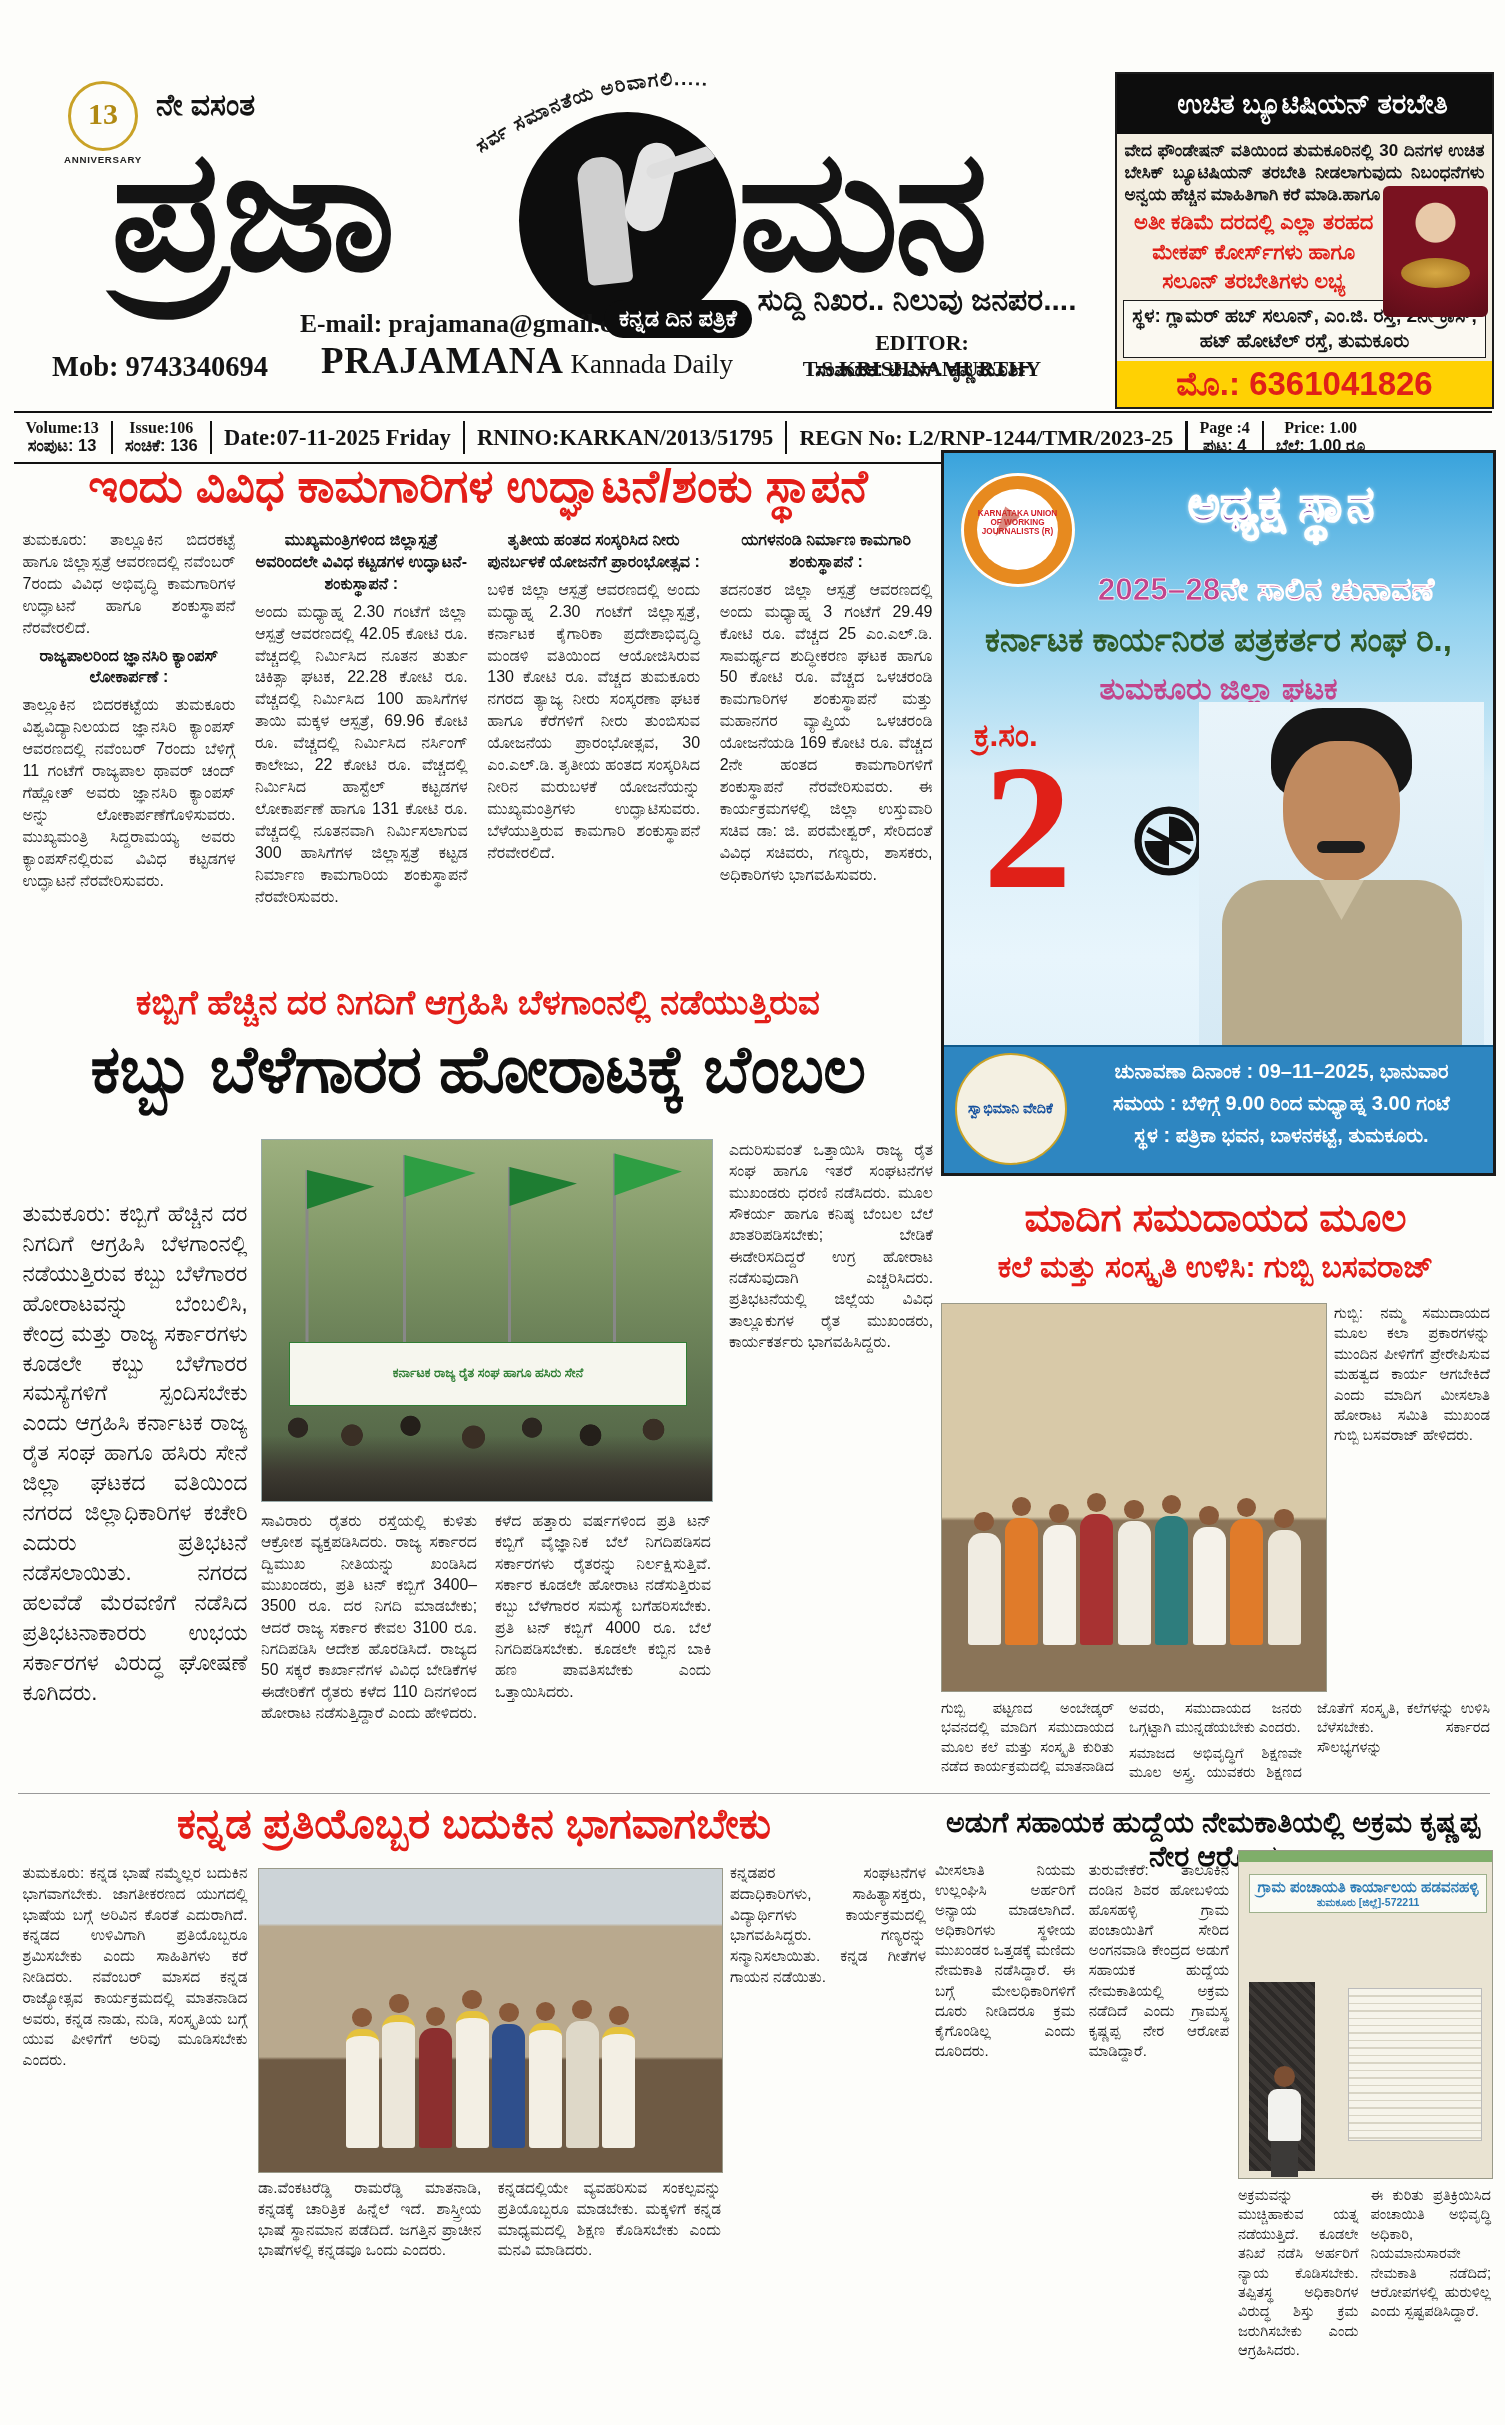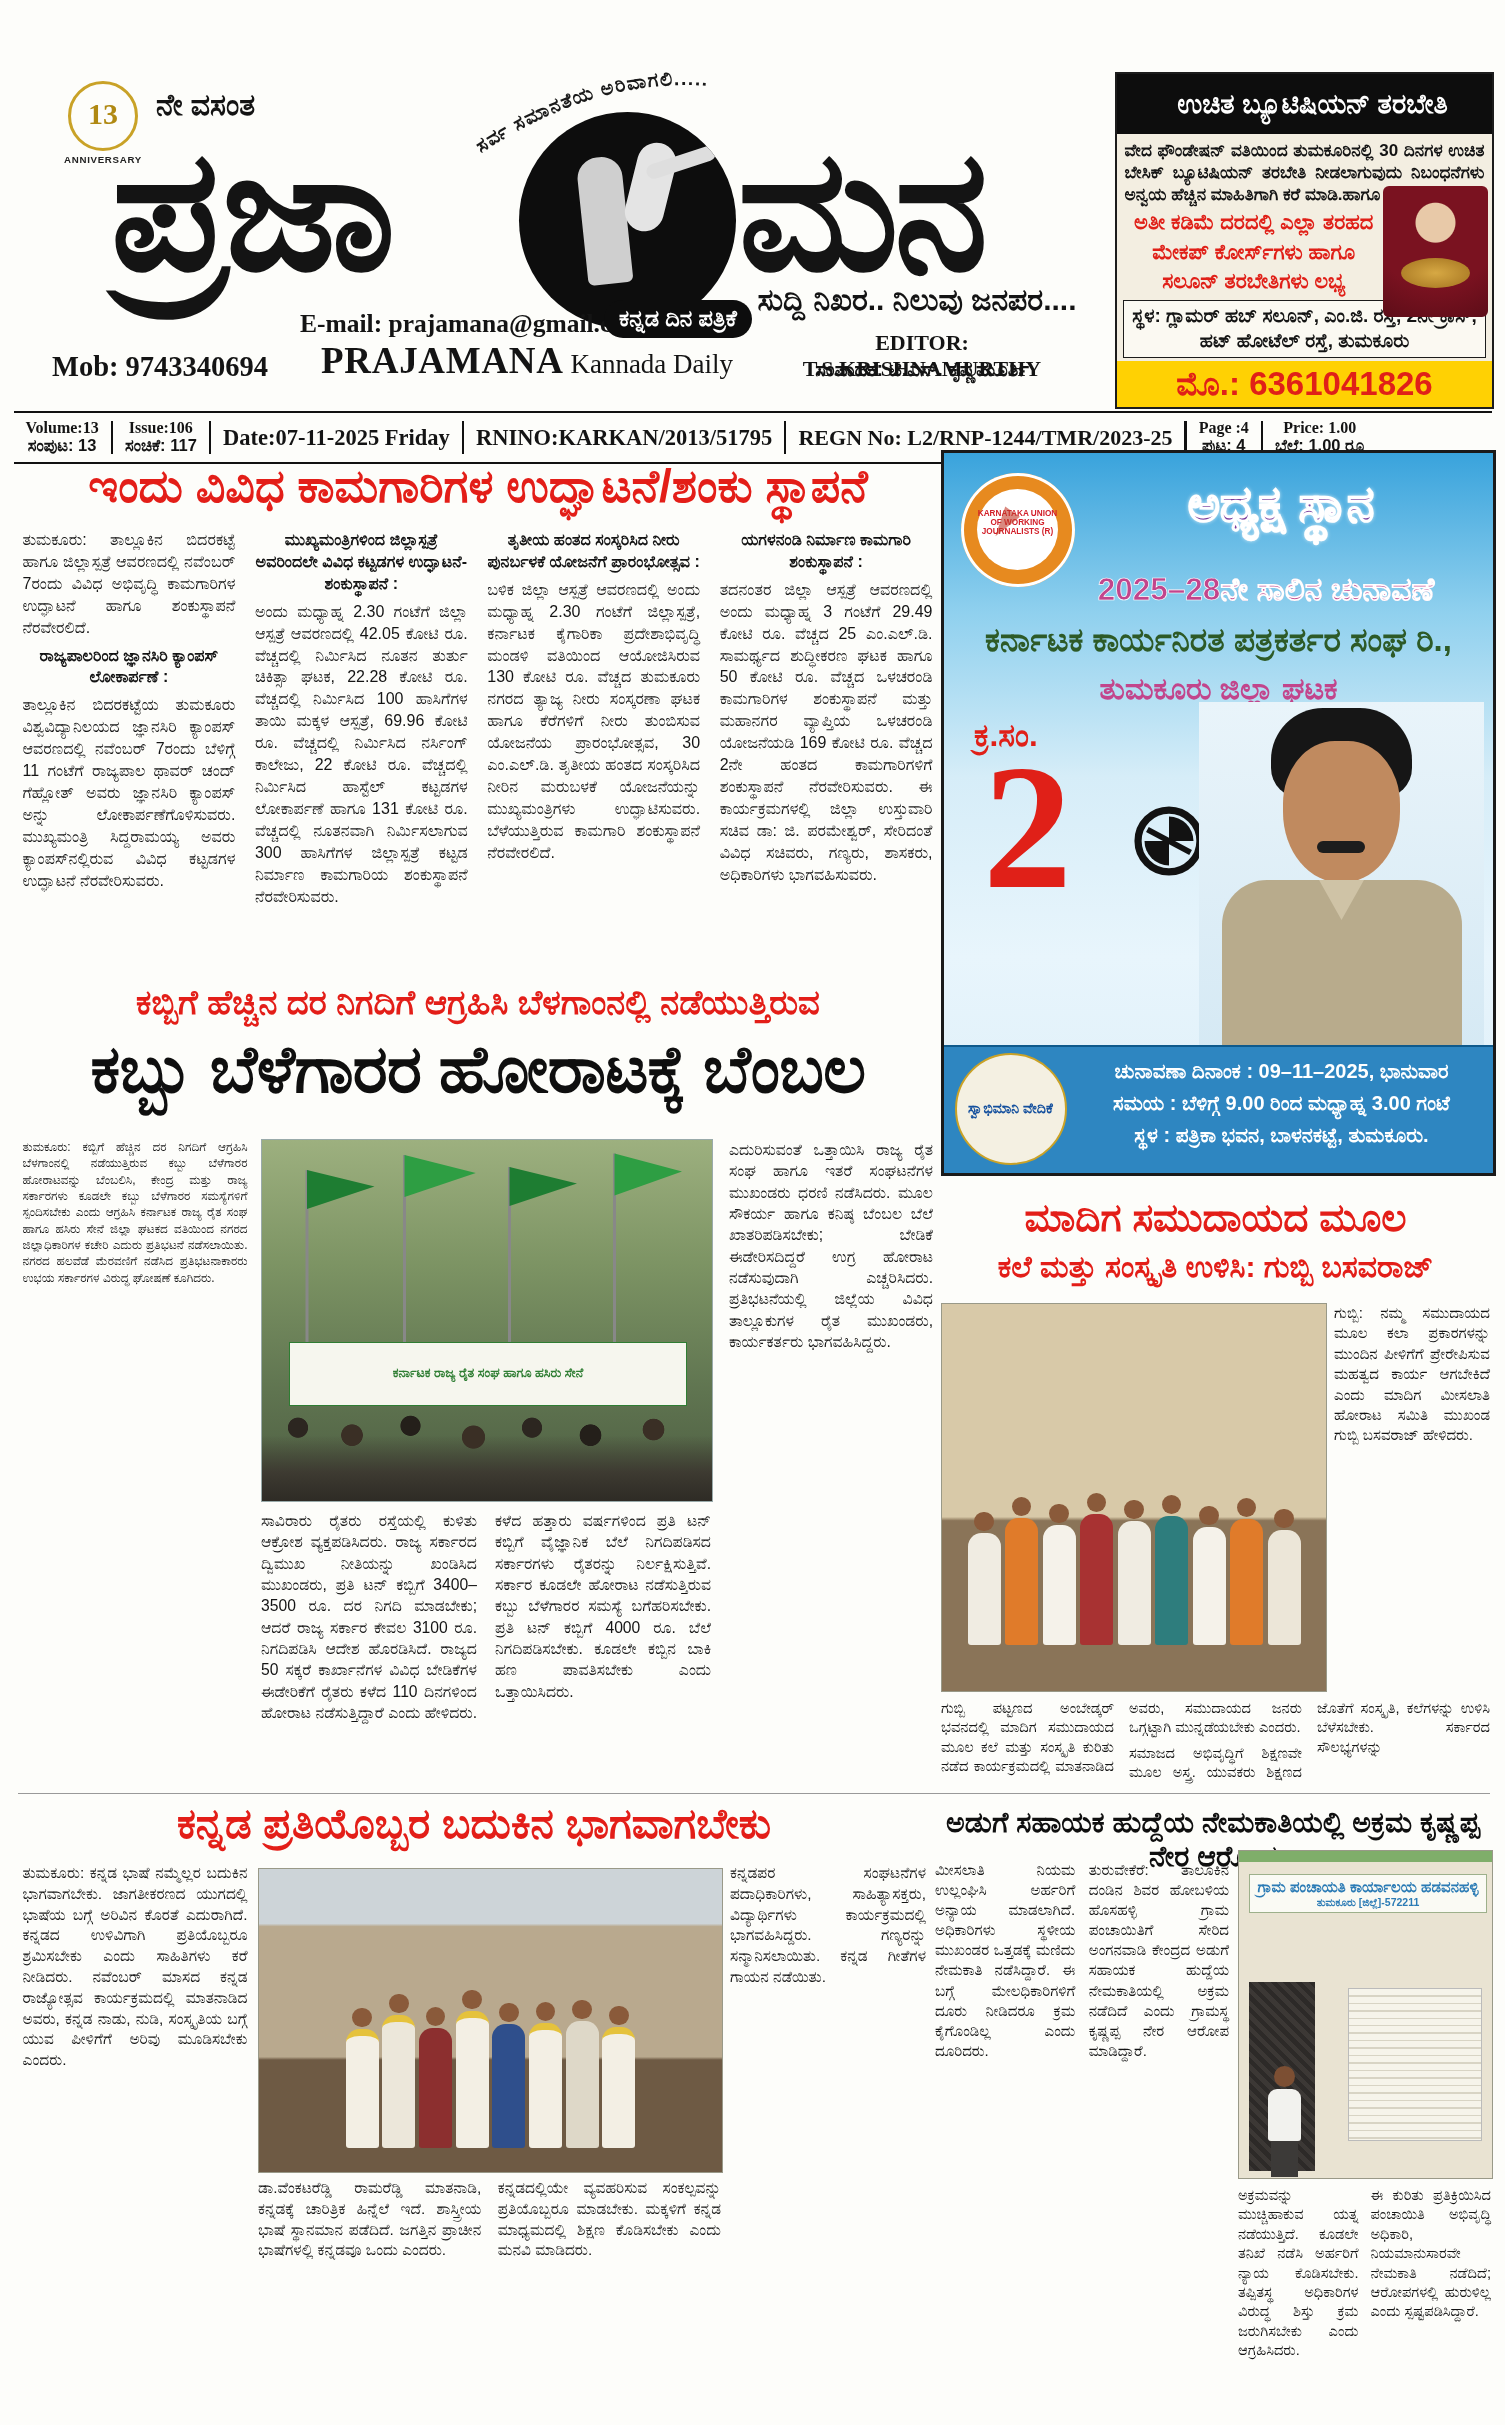--- a/index.html
+++ b/index.html
@@ -59,21 +59,21 @@
   
   .h-red-main{left:24px;top:459px;width:908px;font-size:46px;font-weight:900;color:#e31e18;
     text-align:center;letter-spacing:0;}
   .story-lead{left:22.5px;top:529px;width:910px;height:447px;column-count:4;column-gap:19.5px;
     font-size:16px;line-height:1.37;}
   .story-lead p{margin:0 0 6px 0;}
   .sub-bold{font-weight:800;text-align:center;}
   .kicker{left:24px;top:983px;width:908px;font-size:34px;font-weight:900;color:#e31e18;text-align:center;}
   .h2-black{left:24px;top:1031px;width:908px;font-size:66px;font-weight:900;color:#0f0f0f;text-align:center;letter-spacing:-0.7px;}
 
-  .sc-col1{left:22.5px;top:1139px;width:225px;height:649px;font-size:12px;line-height:1.36;}
+  .sc-col1{left:22.5px;top:1199px;width:225px;height:649px;font-size:22px;line-height:1.36;}
   .sc-photo{left:261px;top:1139px;width:450px;height:361px;overflow:hidden;border:0.7px solid #9aa;
     background:linear-gradient(180deg,#9db07f 0%,#7d9464 34%,#5f7450 70%,#4c5c41 100%);}
   .sc-banner{position:absolute;left:6%;top:56%;width:88%;height:17%;background:#f6f6ee;border:1.5px solid #2e7d32;
     display:flex;align-items:center;justify-content:center;font-size:12.7px;font-weight:800;color:#2e7d32;text-align:center;}
   .sc-crowd{position:absolute;left:0;bottom:0;width:100%;height:26%;
     background:radial-gradient(circle at 8% 22%,#2c2620 0 9.7px,transparent 10.5px),
       radial-gradient(circle at 20% 30%,#3a2f25 0 10.5px,transparent 11.2px),
       radial-gradient(circle at 33% 20%,#241f1a 0 9.7px,transparent 10.5px),
       radial-gradient(circle at 47% 32%,#3a2f25 0 11.2px,transparent 12px),
       radial-gradient(circle at 60% 22%,#2c2620 0 9.7px,transparent 10.5px),
@@ -210,21 +210,21 @@
   </div>
 
   <div class="abs infobar">
     <div class="cell">
       <div class="en">Volume:13</div>
       <div class="kn2 kn">ಸಂಪುಟ: 13</div>
     </div>
     <div class="sep"></div>
     <div class="cell">
       <div class="en">Issue:106</div>
-      <div class="kn2 kn">ಸಂಚಿಕೆ: 117</div>
+      <div class="kn2 kn">ಸಂಚಿಕೆ: 136</div>
     </div>
     <div class="sep"></div>
     <div class="cell en" style="font-size:22.5px;">Date:07-11-2025 Friday</div>
     <div class="sep"></div>
     <div class="cell en" style="font-size:22.5px;">RNINO:KARKAN/2013/51795</div>
     <div class="sep"></div>
     <div class="cell en" style="font-size:22px;">REGN No: L2/RNP-1244/TMR/2023-25</div>
     <div class="sep"></div>
     <div class="cell">
       <div class="en">Page :4</div>

